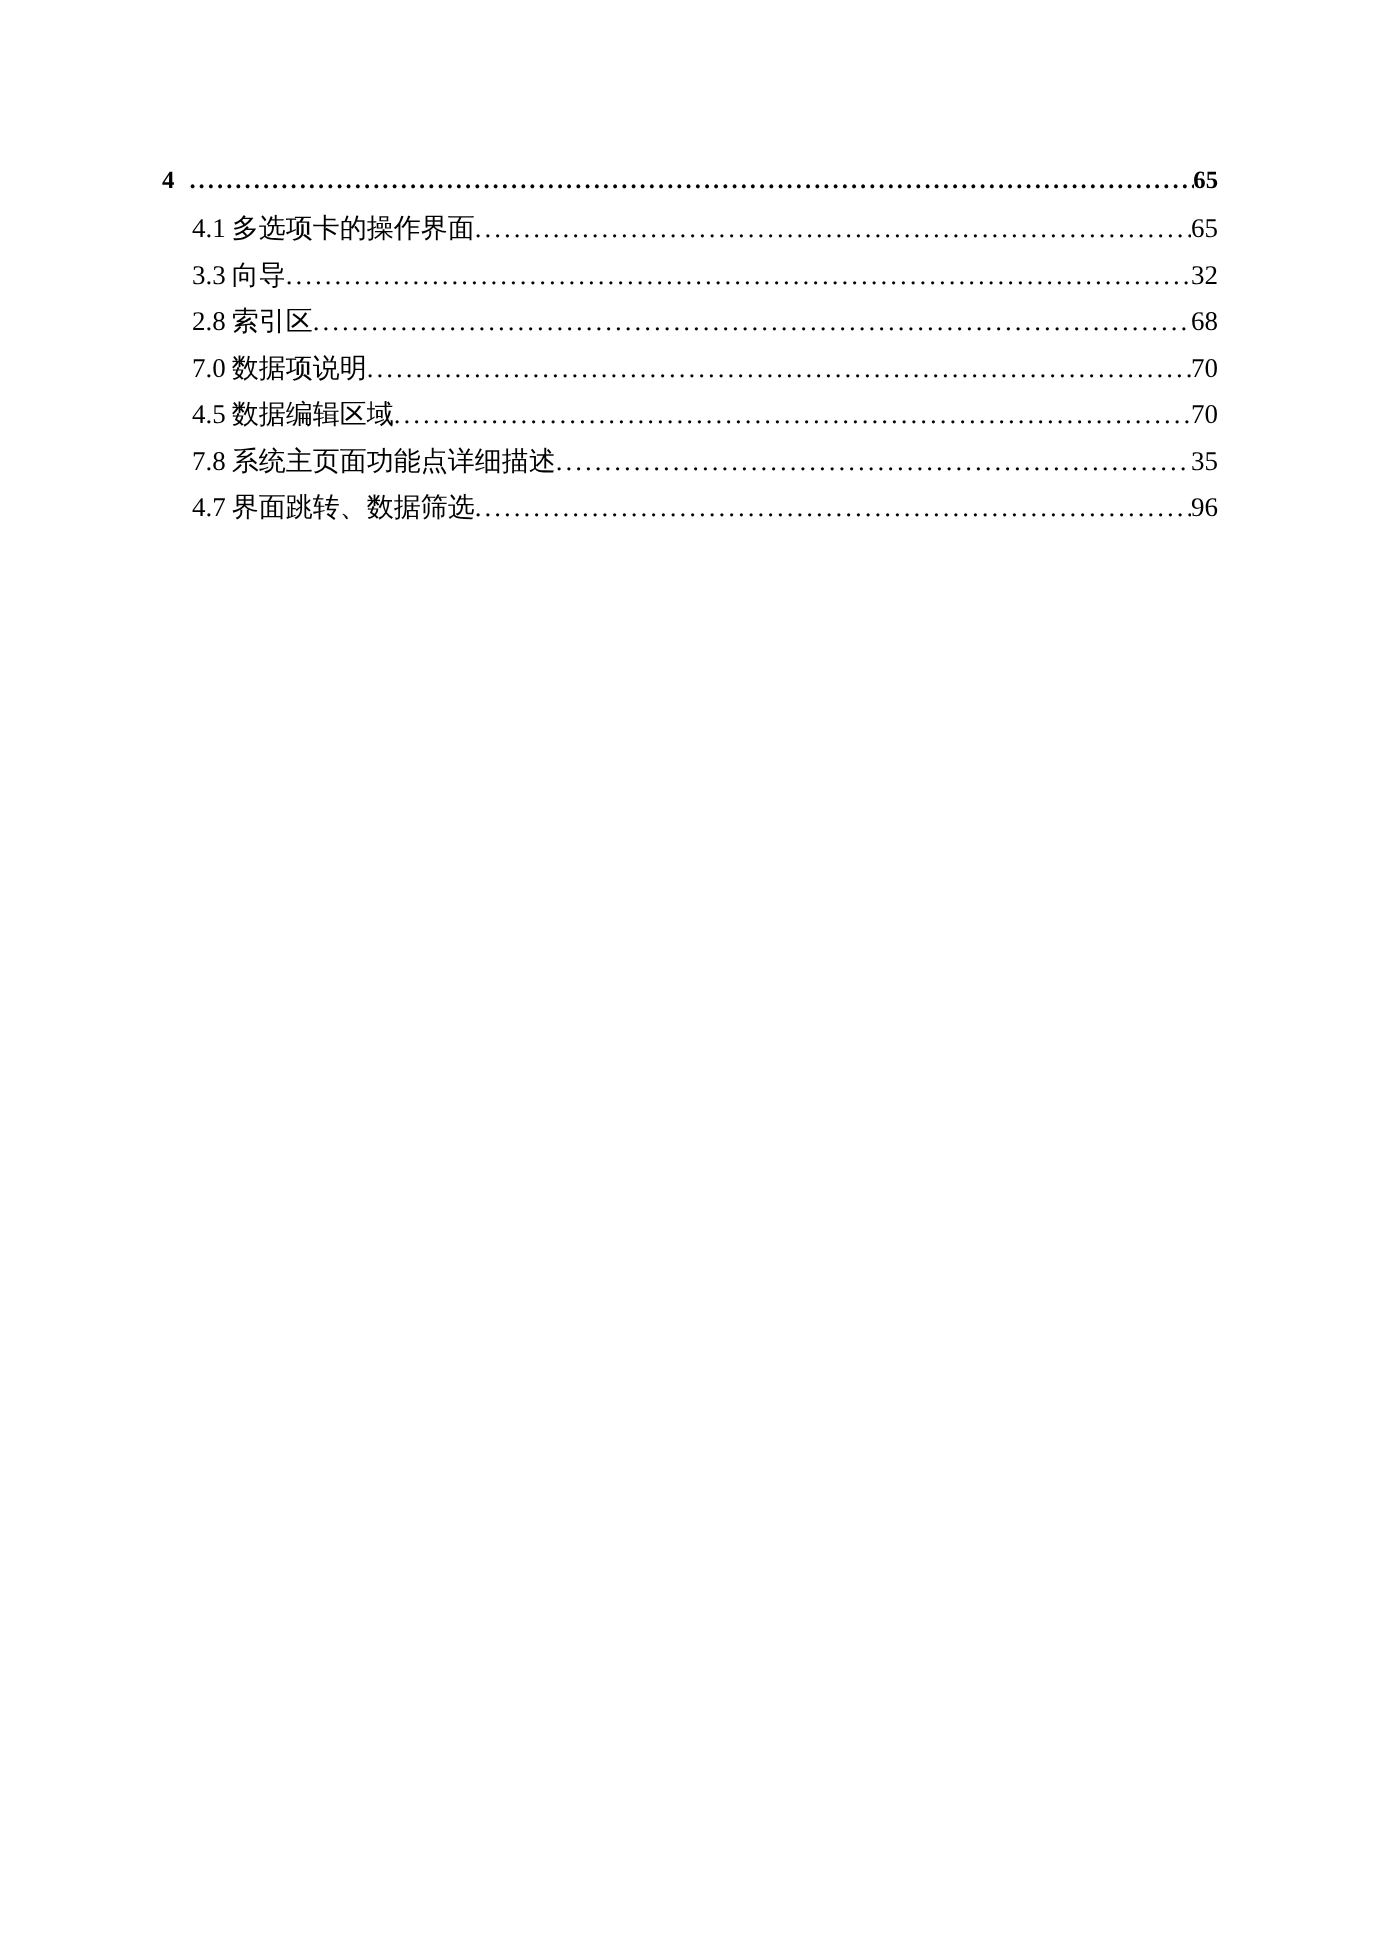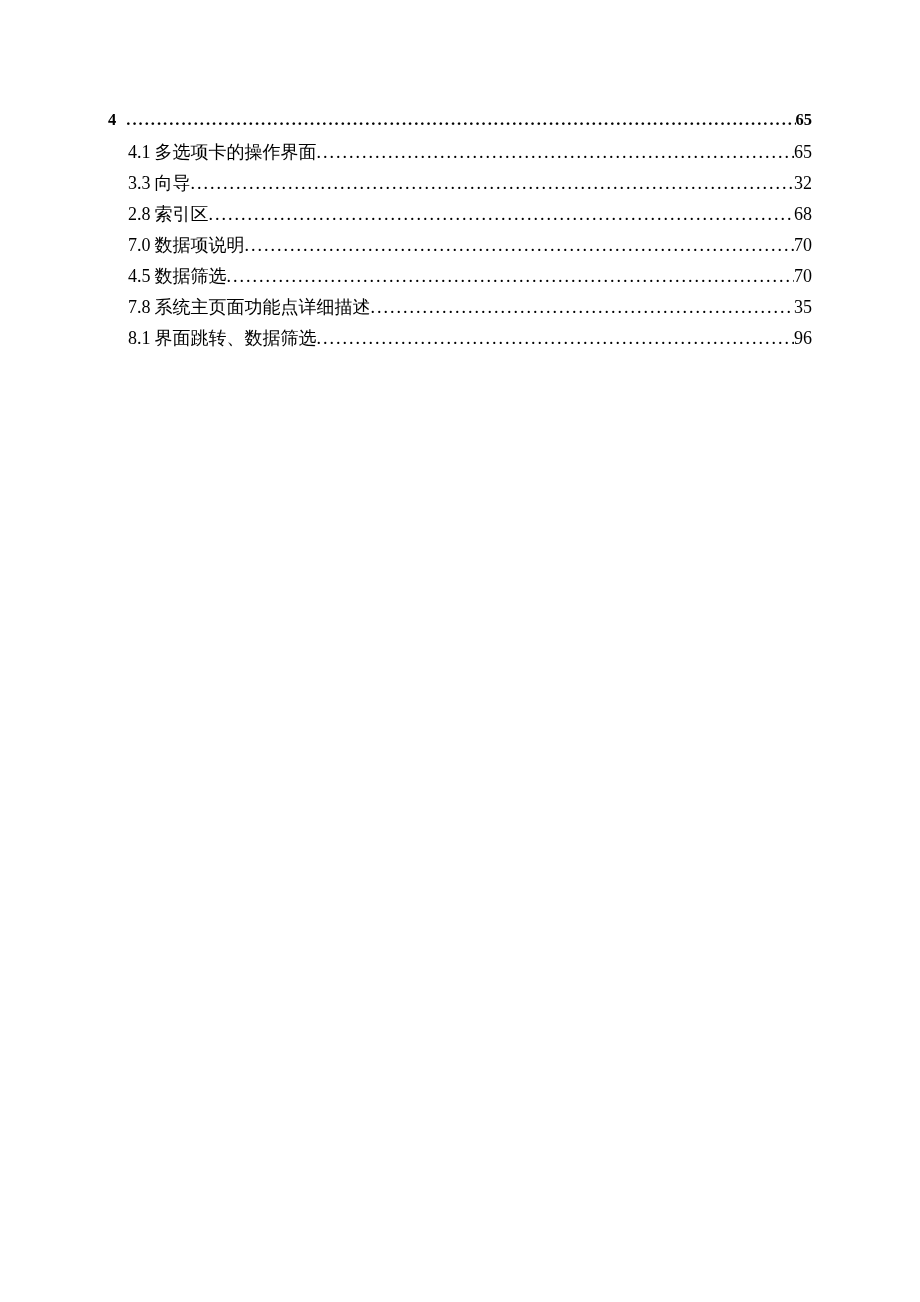--- a/index.html
+++ b/index.html
@@ -89,30 +89,30 @@
 
 <div class="toc-section">
   <span class="num">7.0</span>
   <span>数据项说明</span>
   <span class="leader"></span>
   <span>70</span>
 </div>
 
 <div class="toc-section">
   <span class="num">4.5</span>
-  <span>数据筛选</span>
+  <span>数据编辑区域</span>
   <span class="leader"></span>
   <span>70</span>
 </div>
 
 <div class="toc-section">
   <span class="num">7.8</span>
   <span>系统主页面功能点详细描述</span>
   <span class="leader"></span>
   <span>35</span>
 </div>
 
 <div class="toc-section">
-  <span class="num">8.1</span>
+  <span class="num">4.7</span>
   <span>界面跳转、数据筛选</span>
   <span class="leader"></span>
   <span>96</span>
 </div>
 
 </body></html>

